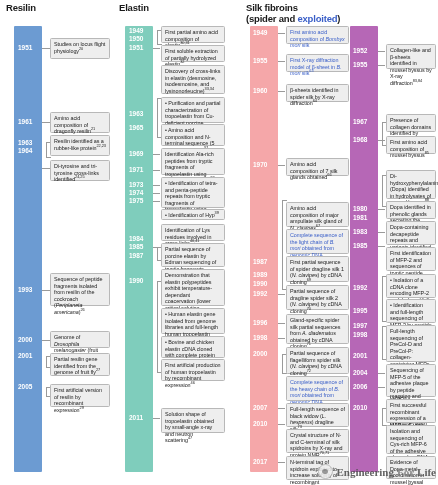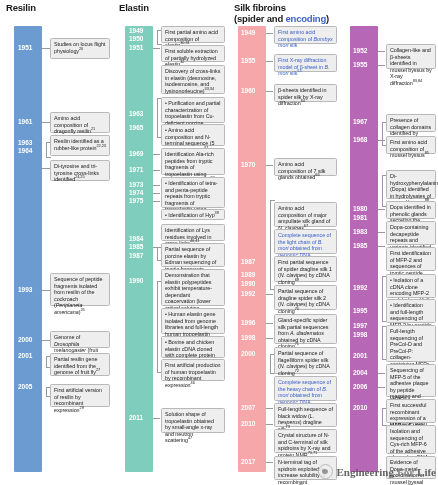--- a/index.html
+++ b/index.html
@@ -8,21 +8,21 @@
     background:#ffffff;
     font-family:"Liberation Sans", sans-serif;
     overflow:hidden;
     position:relative;
   }
   .canvas{position:relative;width:438px;height:485px;}
 
   .col{position:absolute;top:0;height:485px;}
   #col-resilin{left:0;width:113px;}
   #col-elastin{left:113px;width:115px;}
-  #col-silk{left:228px;width:112px;}
+  #col-silk{left:240px;width:112px;}
   #col-mfp{left:340px;width:98px;}
 
   .col-title{
     position:absolute;top:2px;left:6px;
     font-size:9.5px;font-weight:bold;color:#1a1a1a;
     line-height:11px;letter-spacing:-0.2px;
   }
   .col-title .sub{font-weight:bold;}
   .silkworm-word{color:#3a5fc8;}
 
@@ -192,21 +192,21 @@
     <div class="evbox" style="top:353px;height:23px">Partial resilin gene identified from the genome of fruit fly<sup>27</sup></div>
 
     <div class="year" style="top:383px">2005</div>
     <div class="bracket" style="top:387px;height:8px"></div>
     <div class="evbox" style="top:384px;height:23px">First artificial version of resilin by recombinant expression<sup>29</sup></div>
   </div>
 
   <div class="col" id="col-silk">
     <div class="col-title">
       <span>Silk fibroins</span><br>
-      <span class="sub">(spider and </span><span class="sub silkworm-word">encoding</span><span class="sub">)</span>
+      <span class="sub">(spider and </span><span class="sub silkworm-word">exploited</span><span class="sub">)</span>
     </div>
     <div class="spine" id="spine-silk"></div>
 
     <div class="year" style="top:29px">1949</div>
     <div class="tick" style="top:33px"></div>
     <div class="evbox blue" style="top:26px;height:18px">First amino acid composition of <i>Bombyx mori</i> silk</div>
 
     <div class="year" style="top:57px">1955</div>
     <div class="tick" style="top:61px"></div>
     <div class="evbox blue" style="top:54px;height:18px">First X-ray diffraction model of β-sheet in <i>B. mori</i> silk<sup>63</sup></div>

